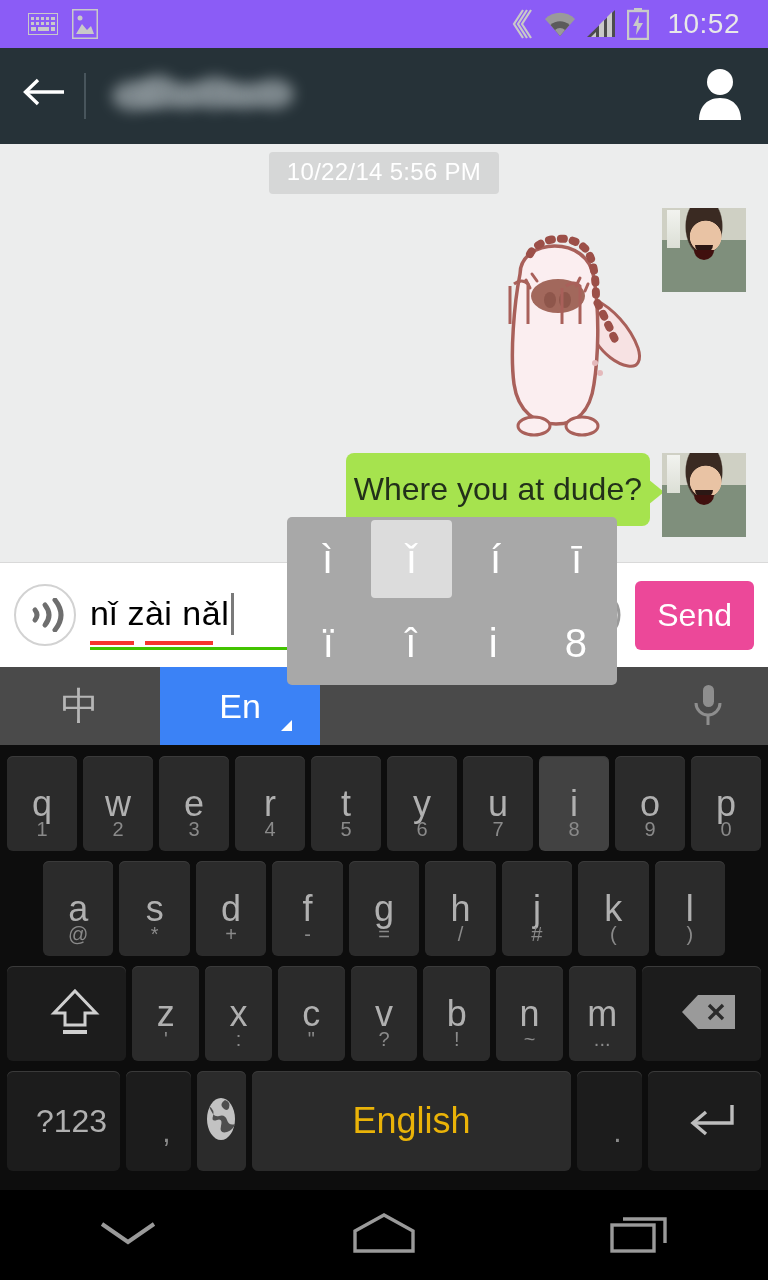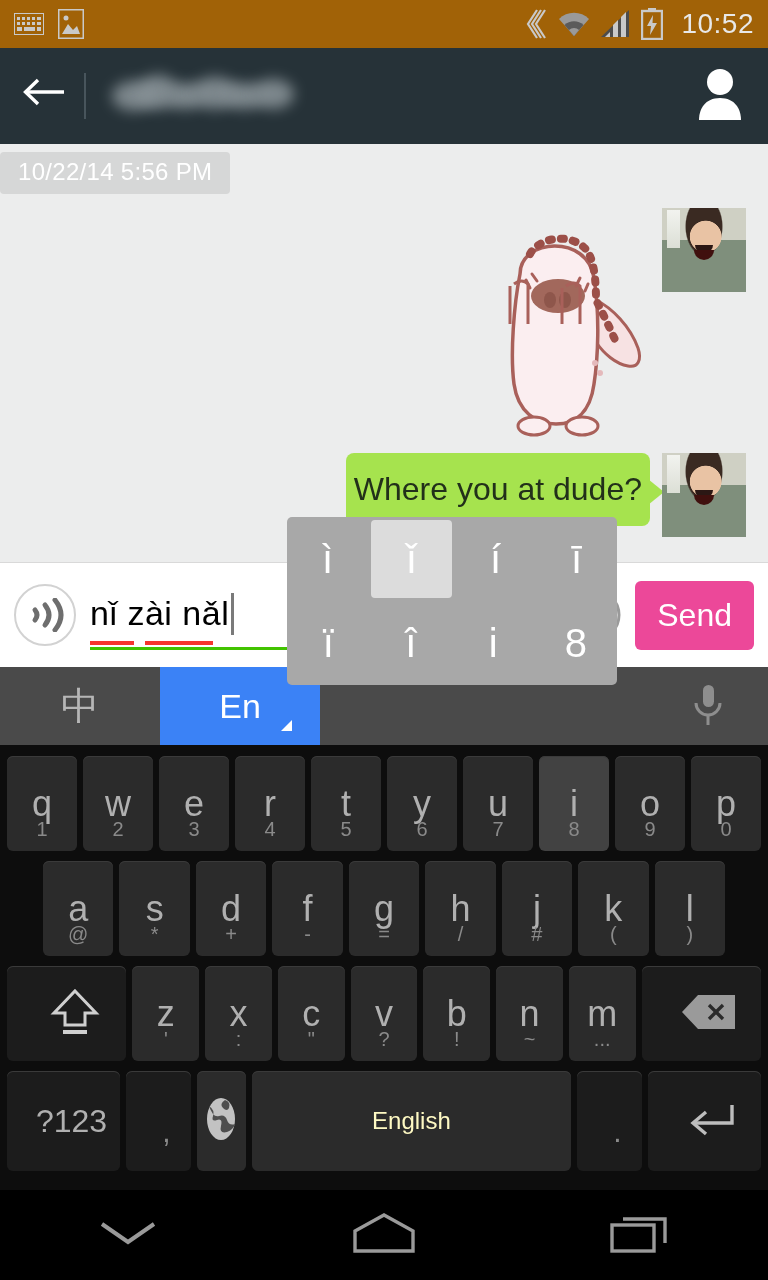--- a/index.html
+++ b/index.html
@@ -8,22 +8,22 @@
     font-family:"Liberation Sans", sans-serif;
     background:#000;
     overflow:hidden;
     position:relative;
   }
   #screen { position:relative; width:768px; height:1280px; overflow:hidden; }
 
   
   .statusbar {
     position:absolute; top:0; left:0; width:768px; height:48px;
-    background:#a16207; display:flex; align-items:center;
-    padding:0 14px; color:#d8d8d8;
+    background:#8b5cf6; display:flex; align-items:center;
+    padding:0 28px; color:#d8d8d8;
   }
   .sb-left { display:flex; align-items:center; gap:14px; }
   .sb-right { margin-left:auto; display:flex; align-items:center; gap:10px; }
   .sb-time { font-size:28px; color:#e8e8e8; letter-spacing:.5px; margin-left:8px;}
   .ico { display:block; }
 
   
   .appbar {
     position:absolute; top:48px; left:0; width:768px; height:96px;
     background:#263238; display:flex; align-items:center; padding:0 22px;
@@ -38,21 +38,21 @@
     position:absolute; border-radius:50%;
     background:#8c969b; filter:blur(7px); opacity:.85;
   }
   .person-icon { margin-left:auto; }
 
   
   .convo {
     position:absolute; top:144px; left:0; width:768px; height:418px;
     background:#eceded;
   }
-  .ts-wrap { display:flex; padding-top:8px; }
+  .ts-wrap { display:flex; justify-content:center; padding-top:8px; }
   .timestamp {
     background:#d6d7d7; color:#fff; font-size:24px;
     padding:6px 18px 8px; border-radius:4px; letter-spacing:.3px;
   }
   .sticker-row { display:flex; align-items:flex-start; padding:14px 22px 0 0; }
   .sticker-wrap { margin-left:auto; display:flex; align-items:flex-start; gap:12px; }
   .sticker { width:180px; height:235px; position:relative; }
   .avatar {
     width:84px; height:84px; flex:none;
     background:
@@ -138,21 +138,21 @@
   .key {
     background:#2b2b2b; border-radius:6px; margin:5px 3px;
     display:flex; flex-direction:column; align-items:center; justify-content:center;
     color:#b0b0b0; position:relative; flex:1 1 0;
     box-shadow:inset 0 1px 0 #3a3a3a;
   }
   .key.pressed { background:#424242; }
   .key .main { font-size:36px; line-height:1; }
   .key .sub { font-size:20px; color:#8a8a8a; position:absolute; bottom:10px; }
   .key.wide { flex:1.55 1 0; }
-  .key.space { flex:5.1 1 0; color:#fef9c3; font-size:24px; }
+  .key.space { flex:5.1 1 0; color:#eab308; font-size:36px; }
   .key.dark { background:#1c1c1c;padding-left:16px; }
   .key.narrow { flex:.78 1 0; }
   .row2pad { padding:0 36px; }
 
   
   .accent-popup {
     position:absolute; left:287px; top:517px; width:330px; height:168px;
     background:#a8a8a8; border-radius:5px; z-index:50;
   }
   .ap-row { display:flex; height:84px; }

